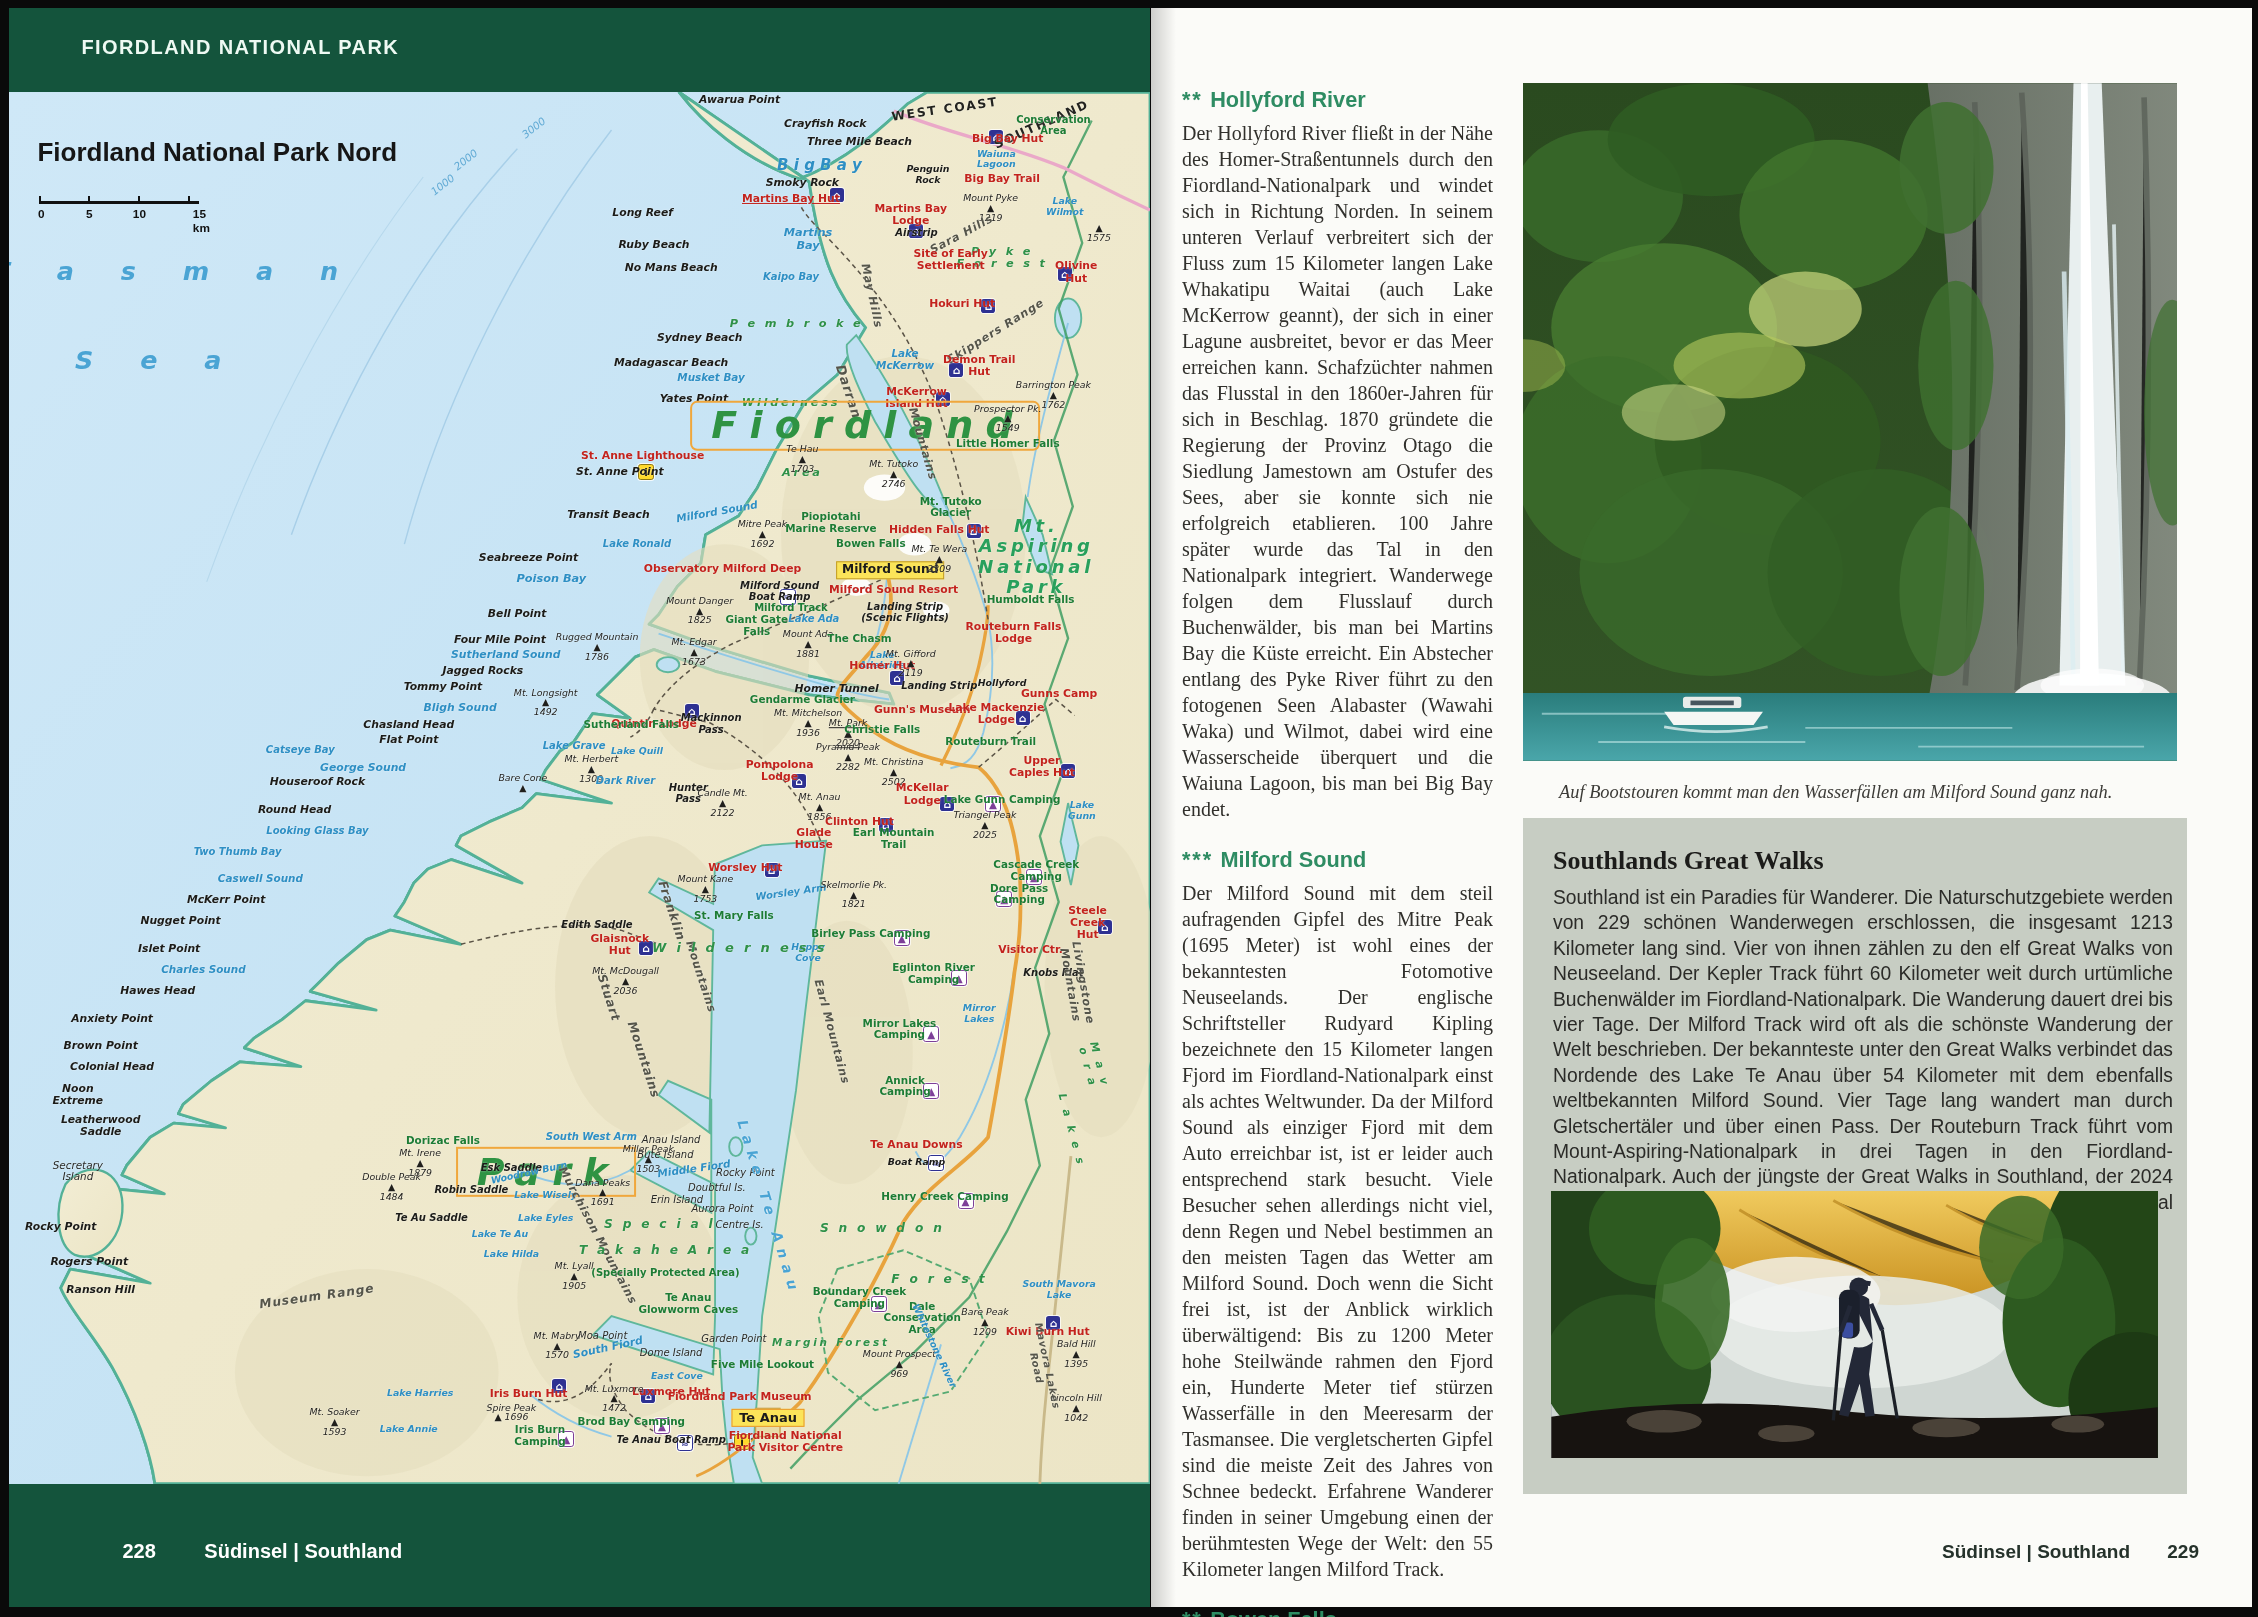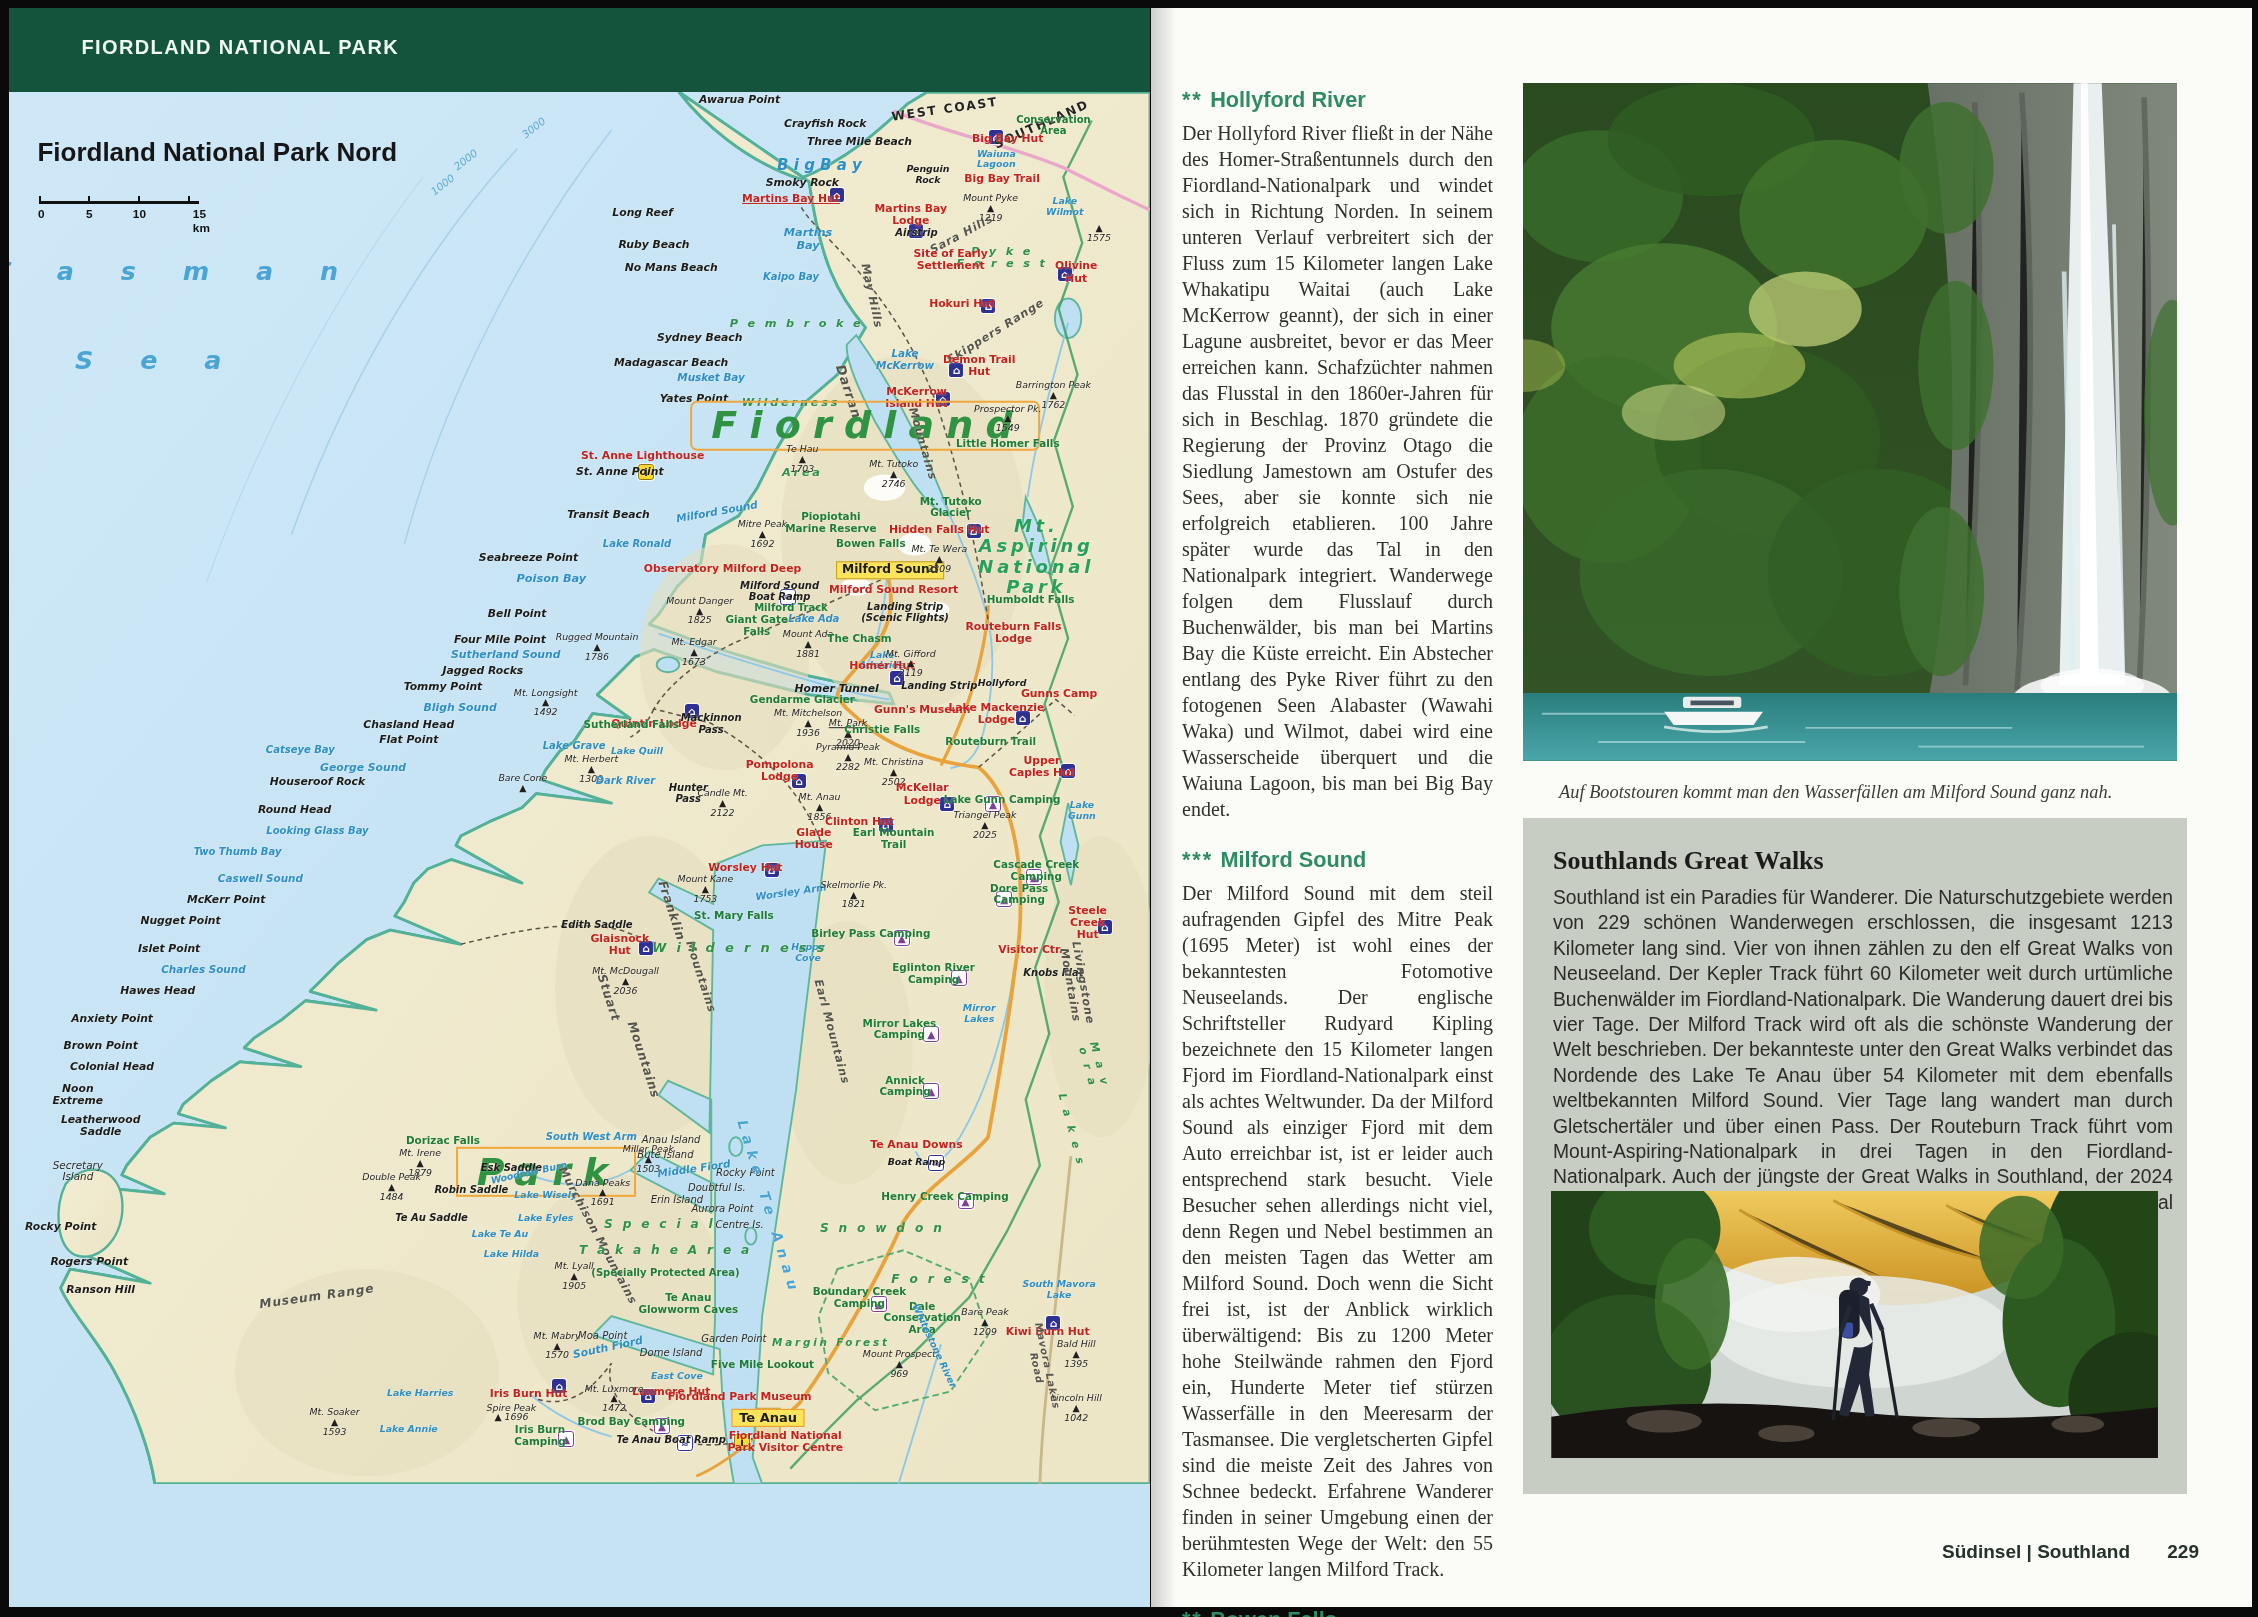--- a/index.html
+++ b/index.html
@@ -602,20 +602,26 @@
           <span class="mi camp" style="left: 48.8%; top: 96.8%;">▲</span>
           <span class="mi info" style="left: 73.6%; top: 34.4%;">i</span>
           <span class="mi info" style="left: 64.2%; top: 97%;">i</span>
           <span class="mi info" style="left: 55.8%; top: 27.3%;">i</span>
           <span class="mi boat" style="left: 68.2%; top: 36.3%;">≈</span>
           <span class="mi boat" style="left: 59.2%; top: 97.1%;">≈</span>
           <span class="mi boat" style="left: 81.2%; top: 77%;">≈</span>
         </div>
     </div>
 
+    <div class="band bottom">
+      <div class="ftr-left">
+        <span class="num">228</span>
+        <span>Südinsel | Southland</span>
+      </div>
+    </div>
   </div>
 
   <div class="page-right">
     <div class="gutter"></div>
 
     <div class="col1">
       <div class="article">
         <div class="art-head">
           <span class="stars">**</span><span>Hollyford River</span>
         </div>

